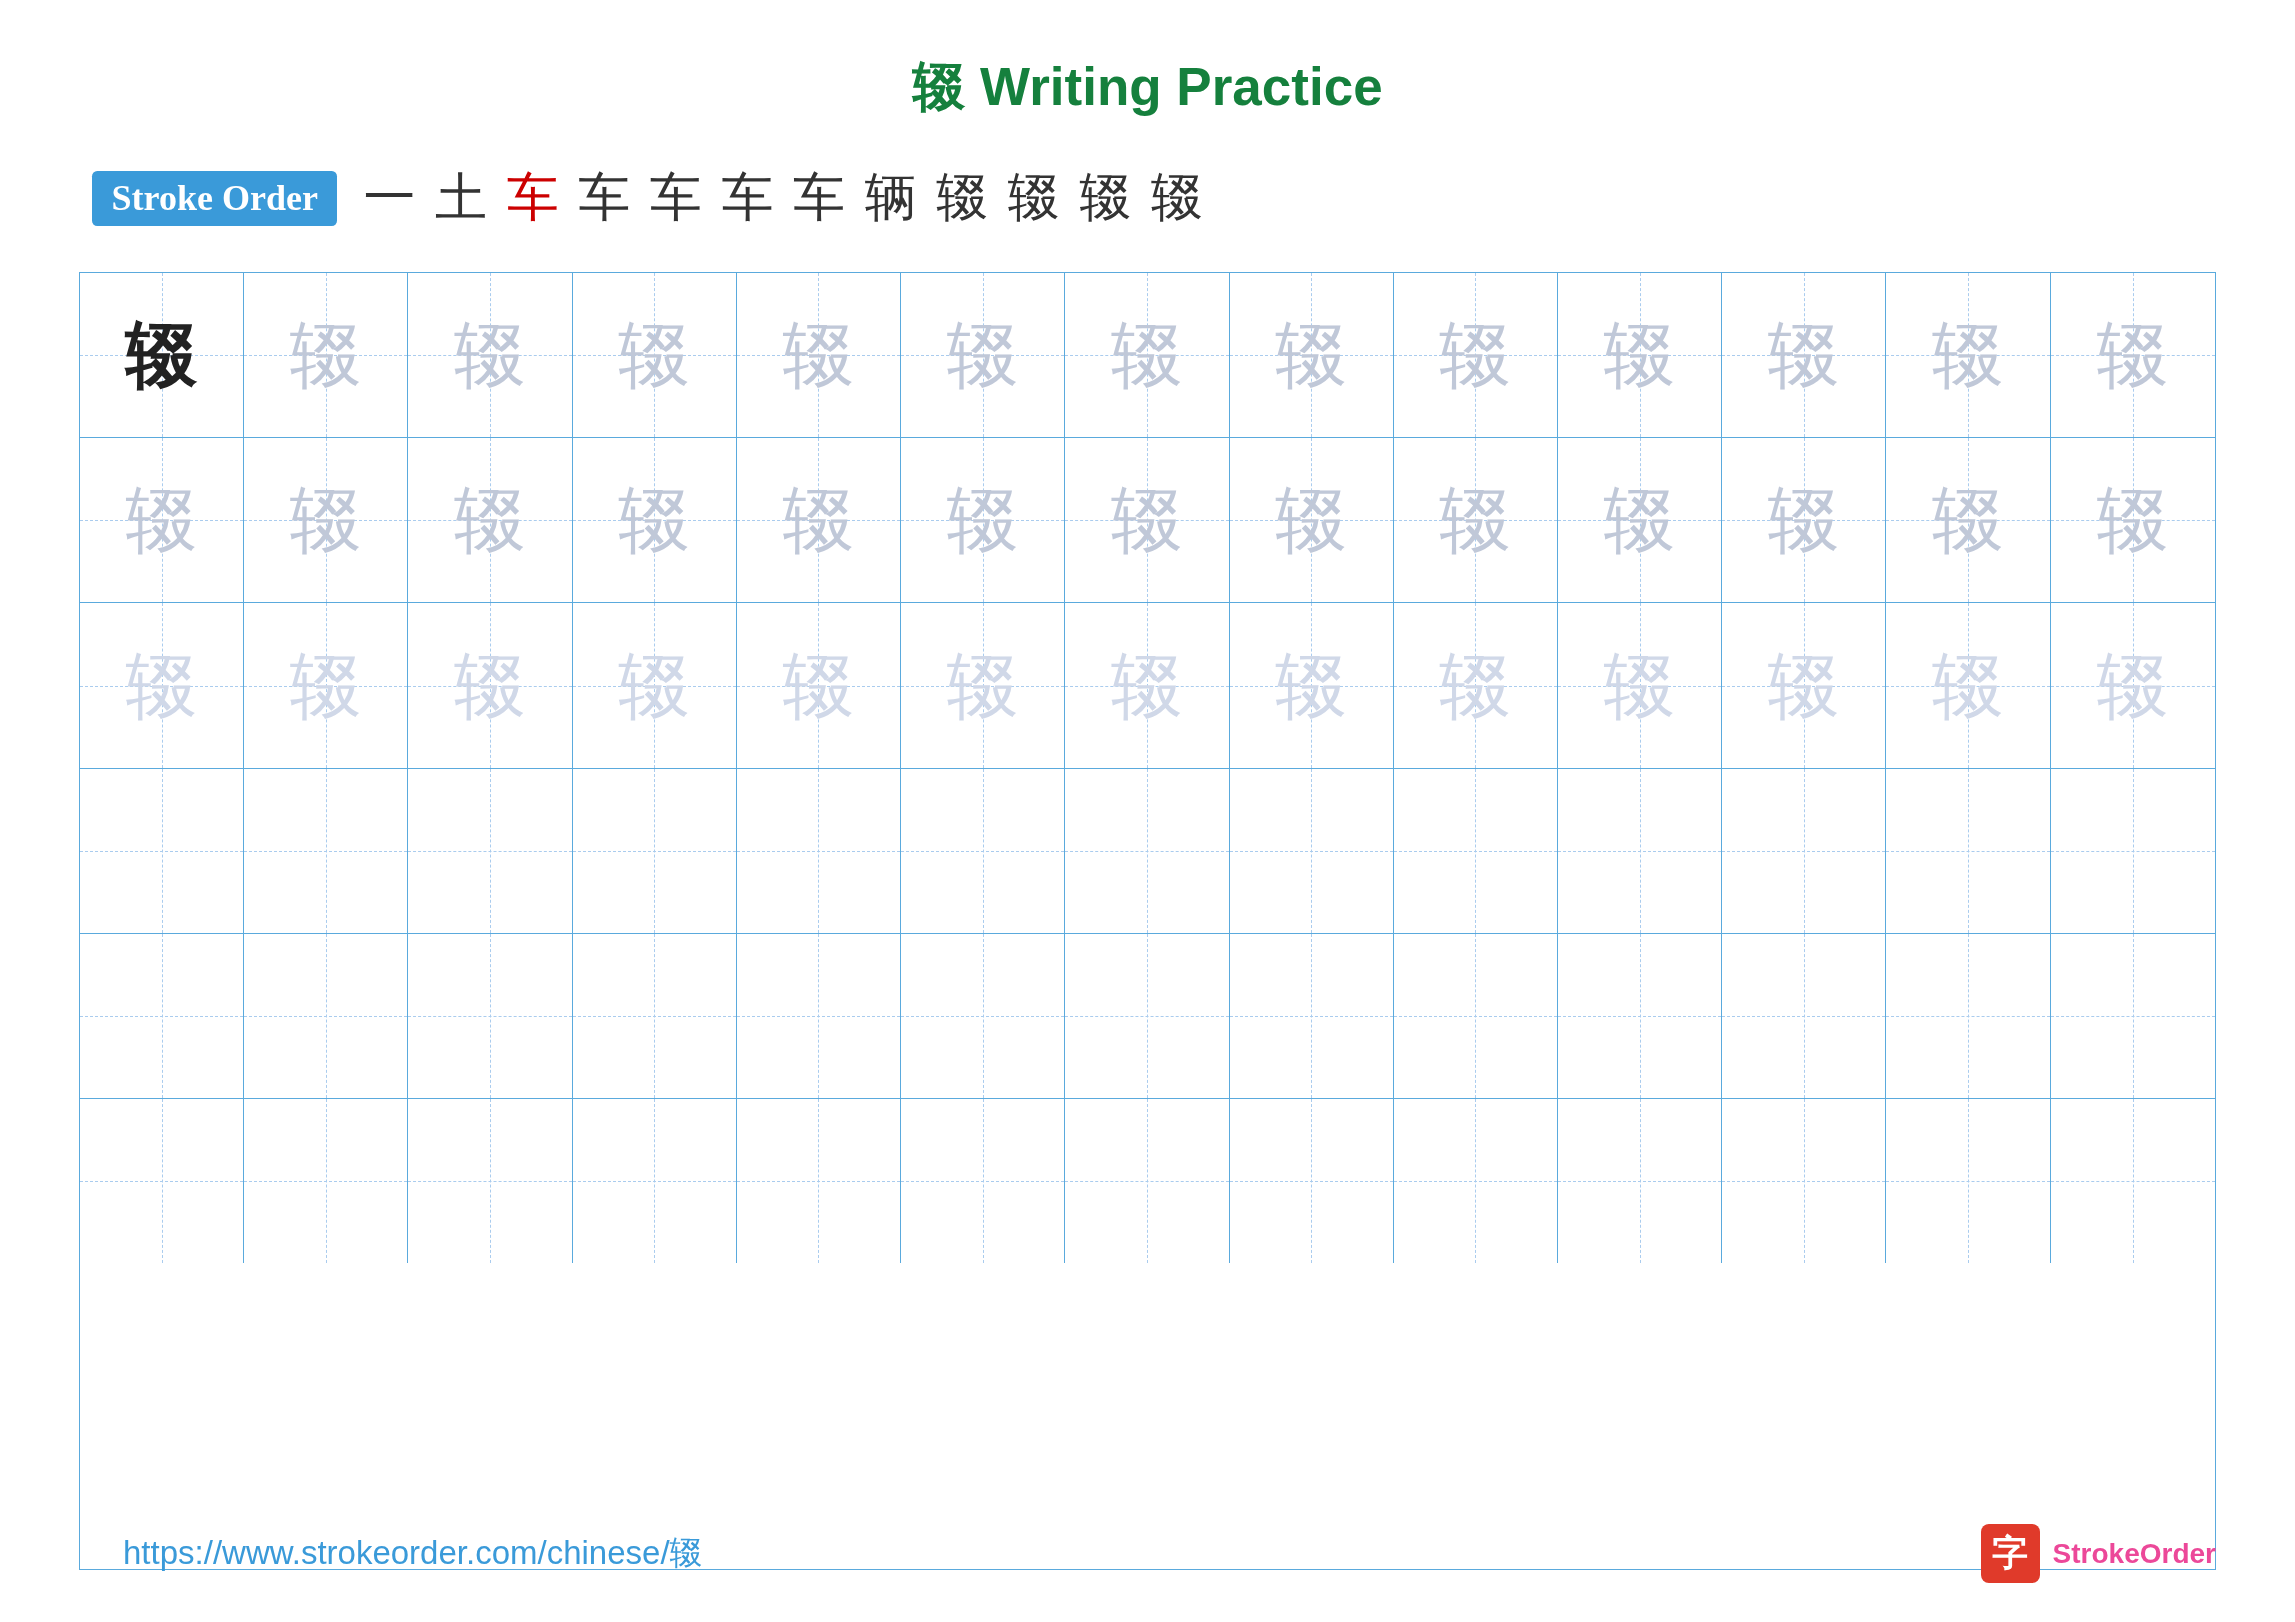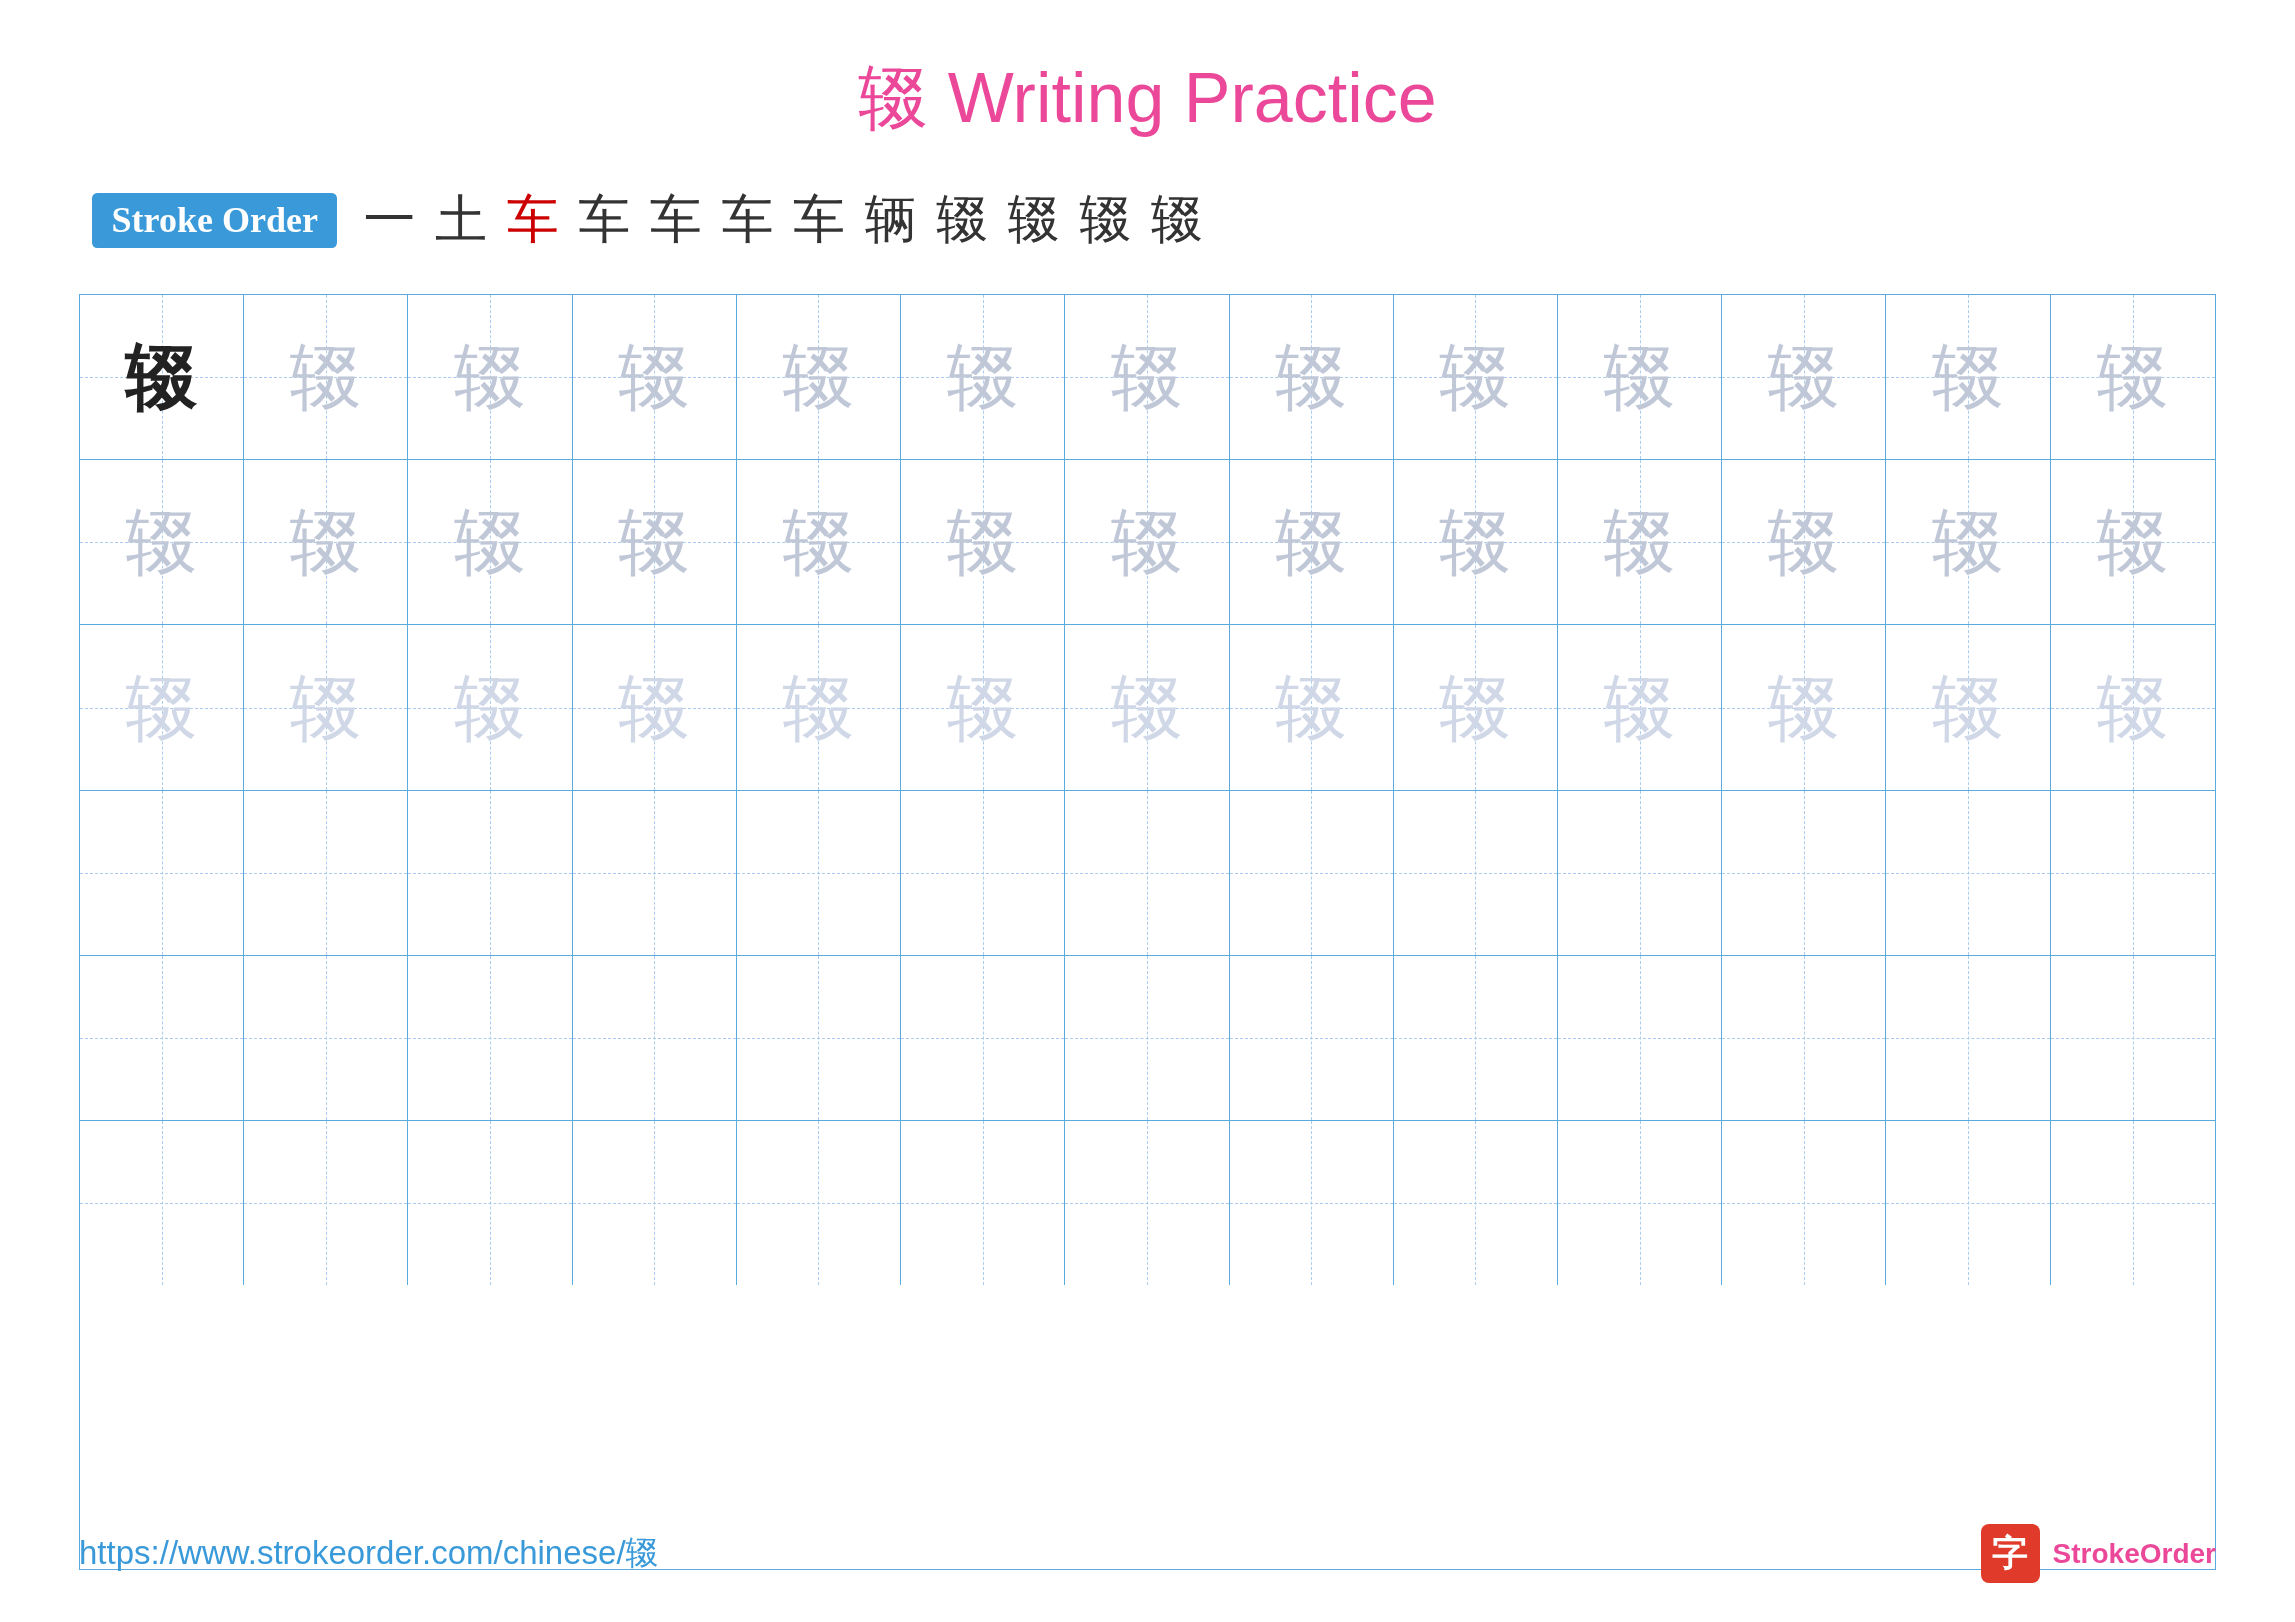--- a/index.html
+++ b/index.html
@@ -16,23 +16,23 @@
     .page {
       width: 100%;
       height: 100%;
       padding: 52px 79px;
       display: flex;
       flex-direction: column;
       align-items: center;
     }
 
     .title {
-      font-size: 70px;
-      color: #ec4899;
-      font-weight: normal;
+      font-size: 53px;
+      color: #15803d;
+      font-weight: bold;
       margin-bottom: 39px;
       text-align: center;
     }
 
     .stroke-order-row {
       display: flex;
       align-items: center;
       gap: 26px;
       margin-bottom: 39px;
       width: 100%;
@@ -137,20 +137,21 @@
       left: 79px;
       right: 79px;
       display: flex;
       align-items: center;
       justify-content: space-between;
     }
 
     .footer-url {
       font-size: 33px;
       color: #3a9ad9;
+      margin-left: 44px;
     }
 
     .footer-brand {
       display: flex;
       align-items: center;
       gap: 13px;
     }
 
     .brand-icon {
       width: 59px;

